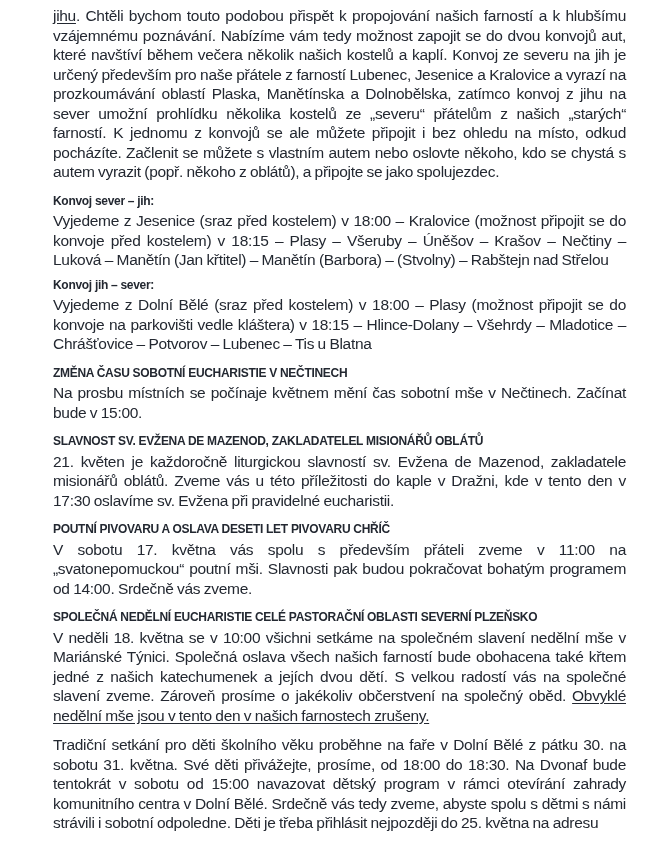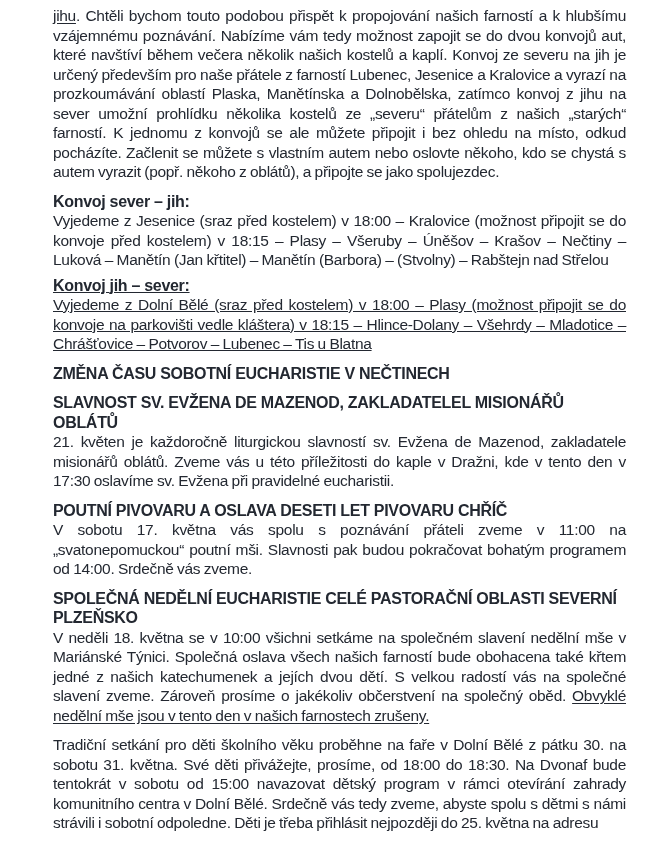--- a/index.html
+++ b/index.html
@@ -15,25 +15,25 @@
     color: #232831;
   }
   .page {
     box-sizing: border-box;
     width: 653px;
     height: 858px;
     padding: 6px 27px 0 53px;
   }
   section.sec { margin: 0; }
   section.sec + section.sec { margin-top: 10px; }
-  section.sec.sub + section.sec.sub { margin-top: 6px; text-decoration: underline; }
+  section.sec.sub + section.sec.sub { margin-top: 6px; }
   section.sec.sub { margin-top: 6px; }
   h2 {
     margin: 0;
-    font-size: 16px;
+    font-size: 12px;
     line-height: 19.5px;
     font-weight: bold;
     letter-spacing: -0.3px;
   }
   p {
     margin: 0;
     font-size: 15.5px;
     line-height: 19.5px;
     text-align: justify;
     letter-spacing: -0.3px;
@@ -52,28 +52,29 @@
     <section class="sec sub">
       <h2>Konvoj sever – jih:</h2>
       <p><span>Vyjedeme z Jesenice (sraz před kostelem) v 18:00 – Kralovice (možnost připojit se do konvoje před kostelem) v 18:15 – Plasy – Všeruby – Úněšov – Krašov – Nečtiny – Luková – Manětín (Jan křtitel) – Manětín (Barbora) – (Stvolny) – Rabštejn nad Střelou</span></p>
     </section>
     <section class="sec sub">
       <h2>Konvoj jih – sever:</h2>
       <p><span>Vyjedeme z Dolní Bělé (sraz před kostelem) v 18:00 – Plasy (možnost připojit se do konvoje na parkovišti vedle kláštera) v 18:15 – Hlince-Dolany – Všehrdy – Mladotice – Chrášťovice – Potvorov – Lubenec – Tis u Blatna</span></p>
     </section>
     <section class="sec">
       <h2>ZMĚNA ČASU SOBOTNÍ EUCHARISTIE V NEČTINECH</h2>
+      <p><span>Na prosbu místních se počínaje květnem mění čas sobotní mše v Nečtinech. Začínat bude v 15:00.</span></p>
     </section>
     <section class="sec">
       <h2>SLAVNOST SV. EVŽENA DE MAZENOD, ZAKLADATELEL MISIONÁŘŮ OBLÁTŮ</h2>
       <p><span>21. květen je každoročně liturgickou slavností sv. Evžena de Mazenod, zakladatele misionářů oblátů. Zveme vás u této příležitosti do kaple v Dražni, kde v tento den v 17:30 oslavíme sv. Evžena při pravidelné eucharistii.</span></p>
     </section>
     <section class="sec">
       <h2>POUTNÍ PIVOVARU A OSLAVA DESETI LET PIVOVARU CHŘÍČ</h2>
-      <p><span class="b">V sobotu 17. května</span><span> vás spolu s poznávání přáteli zveme </span><span class="b">v 11:00</span><span> na „svatonepomuckou“ poutní mši. Slavnosti pak budou pokračovat bohatým programem od 14:00. Srdečně vás zveme.</span></p>
+      <p><span class="b">V sobotu 17. května</span><span> vás spolu s především přáteli zveme </span><span class="b">v 11:00</span><span> na „svatonepomuckou“ poutní mši. Slavnosti pak budou pokračovat bohatým programem od 14:00. Srdečně vás zveme.</span></p>
     </section>
     <section class="sec">
       <h2>SPOLEČNÁ NEDĚLNÍ EUCHARISTIE CELÉ PASTORAČNÍ OBLASTI SEVERNÍ PLZEŇSKO</h2>
       <p><span class="b">V neděli 18. května</span><span> se </span><span class="b">v 10:00</span><span> všichni setkáme na společném slavení nedělní mše v Mariánské Týnici. Společná oslava všech našich farností bude obohacena také křtem jedné z našich katechumenek a jejích dvou dětí. S velkou radostí vás na společné slavení zveme. </span><span class="b">Zároveň prosíme o jakékoliv občerstvení na společný oběd.</span><span> </span><span class="u">Obvyklé nedělní mše jsou v tento den v našich farnostech zrušeny.</span></p>
     </section>
     <section class="sec">
       <p><span>Tradiční setkání pro děti školního věku proběhne </span><span class="b">na faře v Dolní Bělé z pátku 30. na sobotu 31. května.</span><span> Své děti přivážejte, prosíme, od 18:00 do 18:30. Na Dvonaf bude tentokrát </span><span class="b">v sobotu od 15:00</span><span> navazovat dětský program v rámci otevírání </span><span class="b">zahrady komunitního centra</span><span> v Dolní Bělé. Srdečně vás tedy zveme, abyste spolu s dětmi s námi strávili i sobotní odpoledne. </span><span class="b">Děti je třeba přihlásit nejpozději do 25. května</span><span> na adresu </span></p>
     </section>
   </main>
 

